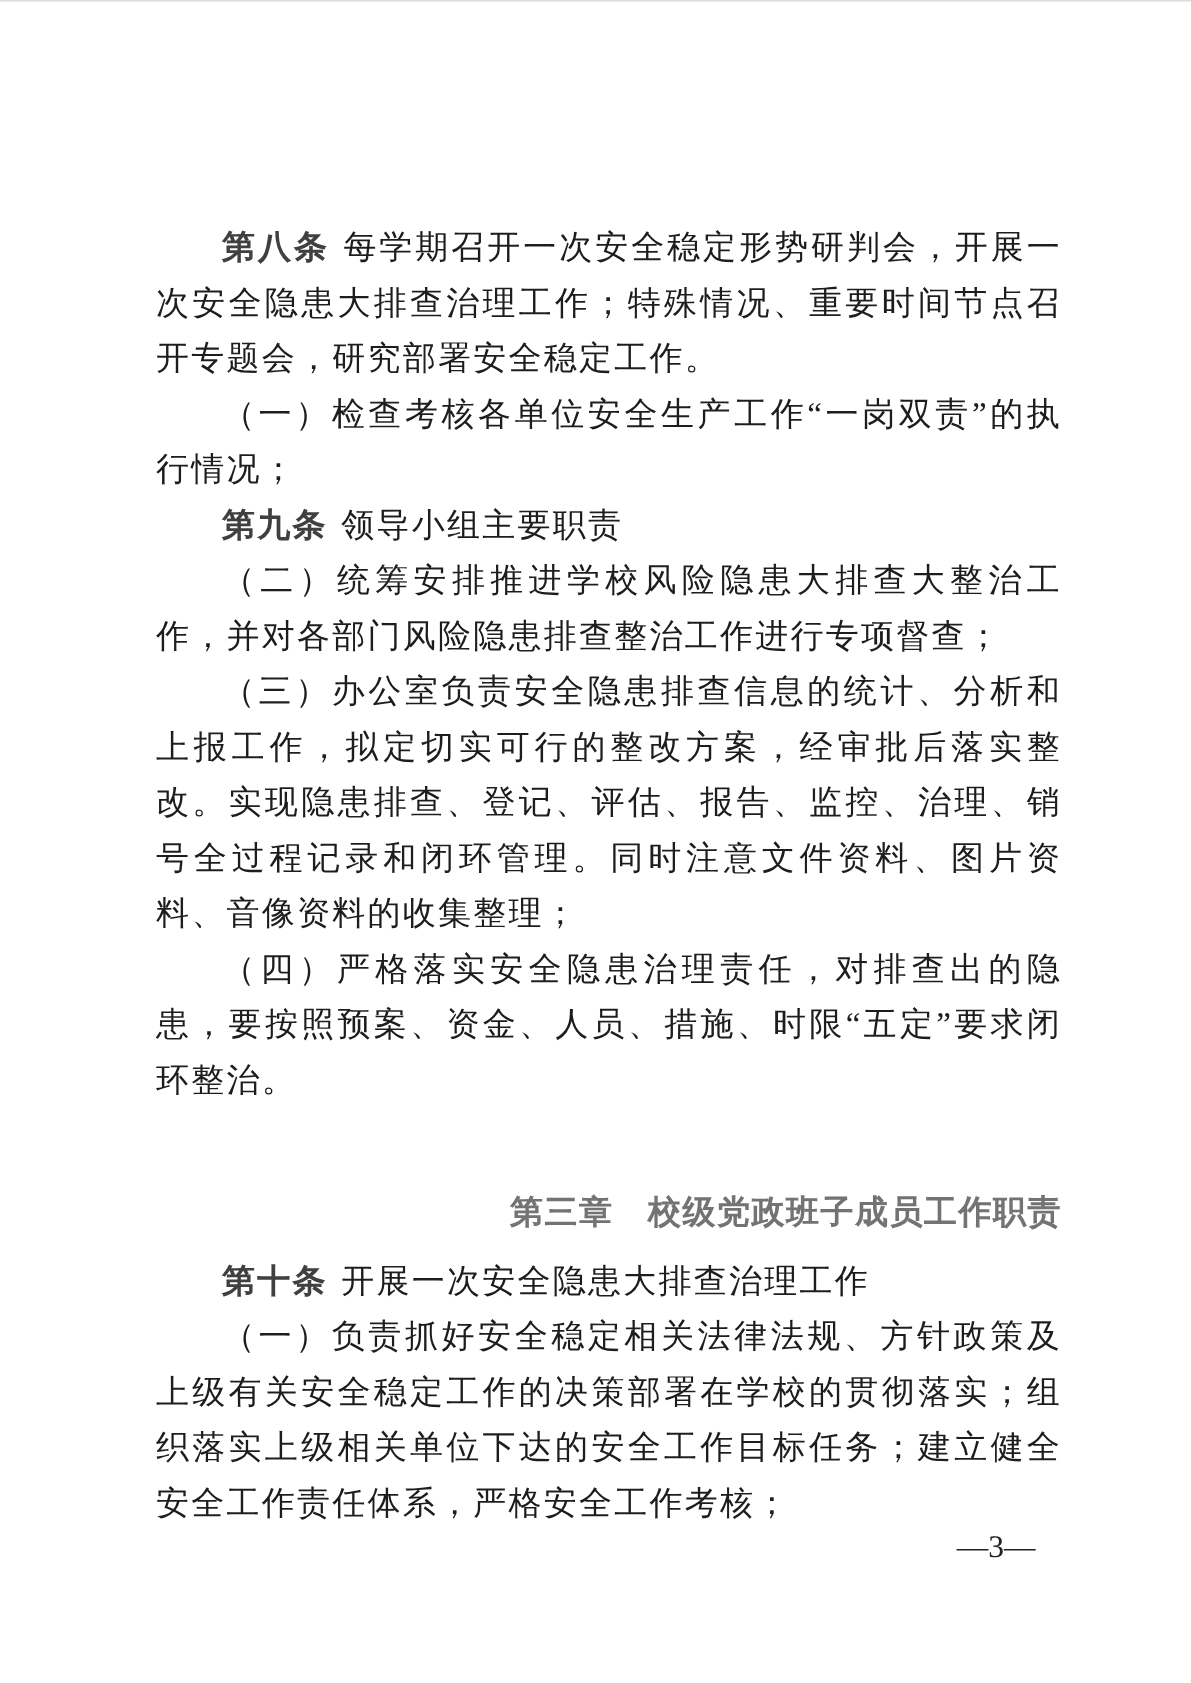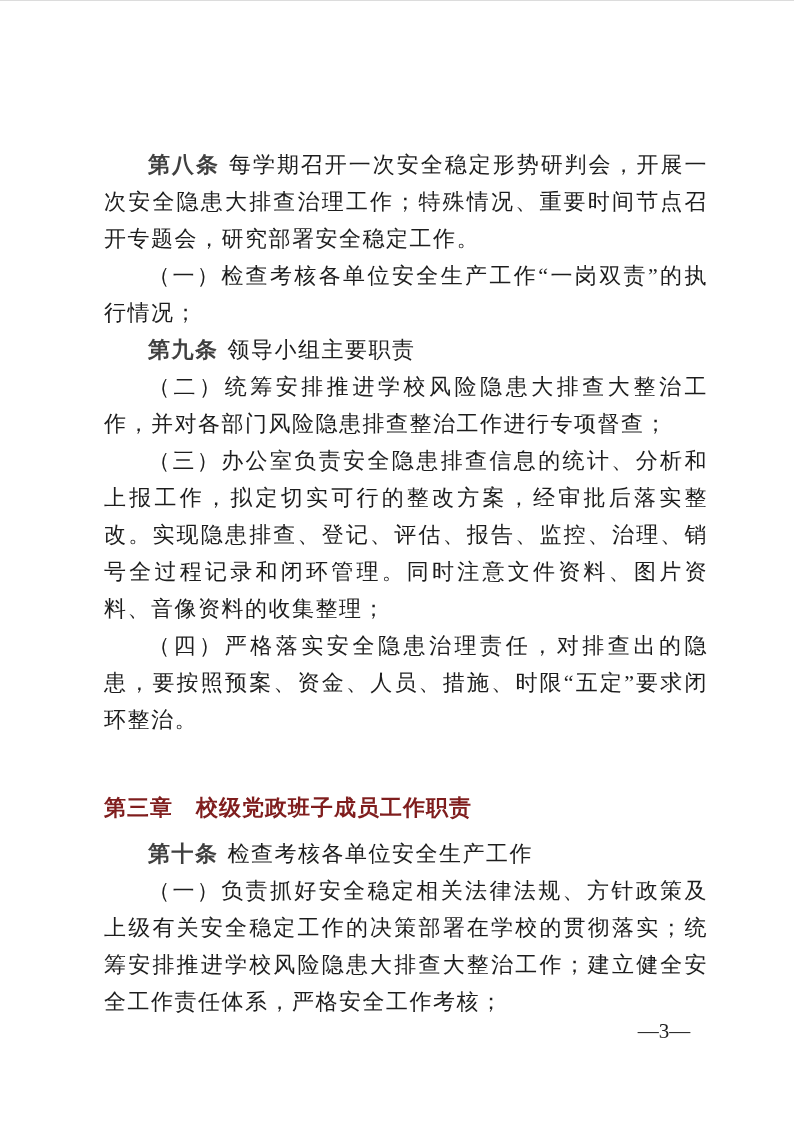--- a/index.html
+++ b/index.html
@@ -43,23 +43,23 @@
     color: #404040;
     margin-right: 9px;
   }
   h2.chapter {
     margin: 51px 0 9px 0;
     font-family: "Liberation Sans", sans-serif;
     font-weight: bold;
     font-size: 22px;
     line-height: 37px;
     letter-spacing: 1px;
-    text-align: left;
+    text-align: right;
     text-indent: 0;
-    color: #7f1d1d;
+    color: #737373;
   }
   .page-number {
     position: absolute;
     left: 636px;
     top: 1018px;
     width: 56px;
     font-family: "Liberation Serif", serif;
     font-size: 21px;
     line-height: 26px;
     letter-spacing: 0;
@@ -82,19 +82,19 @@
   <p class="para"><span class="lead">第九条</span><span>领导小组主要职责</span></p>
 
   <p class="para"><span>（二）统筹安排推进学校风险隐患大排查大整治工作，并对各部门风险隐患排查整治工作进行专项督查；</span></p>
 
   <p class="para"><span>（三）办公室负责安全隐患排查信息的统计、分析和上报工作，拟定切实可行的整改方案，经审批后落实整改。实现隐患排查、登记、评估、报告、监控、治理、销号全过程记录和闭环管理。同时注意文件资料、图片资料、音像资料的收集整理；</span></p>
 
   <p class="para"><span>（四）严格落实安全隐患治理责任，对排查出的隐患，要按照预案、资金、人员、措施、时限“五定”要求闭环整治。</span></p>
 
   <h2 class="chapter">第三章　校级党政班子成员工作职责</h2>
 
-  <p class="para"><span class="lead">第十条</span><span>检查考核各单位安全生产工作</span></p>
+  <p class="para"><span class="lead">第十条</span><span>开展一次安全隐患大排查治理工作</span></p>
 
-  <p class="para"><span>（一）负责抓好安全稳定相关法律法规、方针政策及上级有关安全稳定工作的决策部署在学校的贯彻落实；统筹安排推进学校风险隐患大排查大整治工作；建立健全安全工作责任体系，严格安全工作考核；</span></p>
+  <p class="para"><span>（一）负责抓好安全稳定相关法律法规、方针政策及上级有关安全稳定工作的决策部署在学校的贯彻落实；组织落实上级相关单位下达的安全工作目标任务；建立健全安全工作责任体系，严格安全工作考核；</span></p>
 
 </div>
 
 <div class="page-number">—3—</div>
 
 </body></html>

